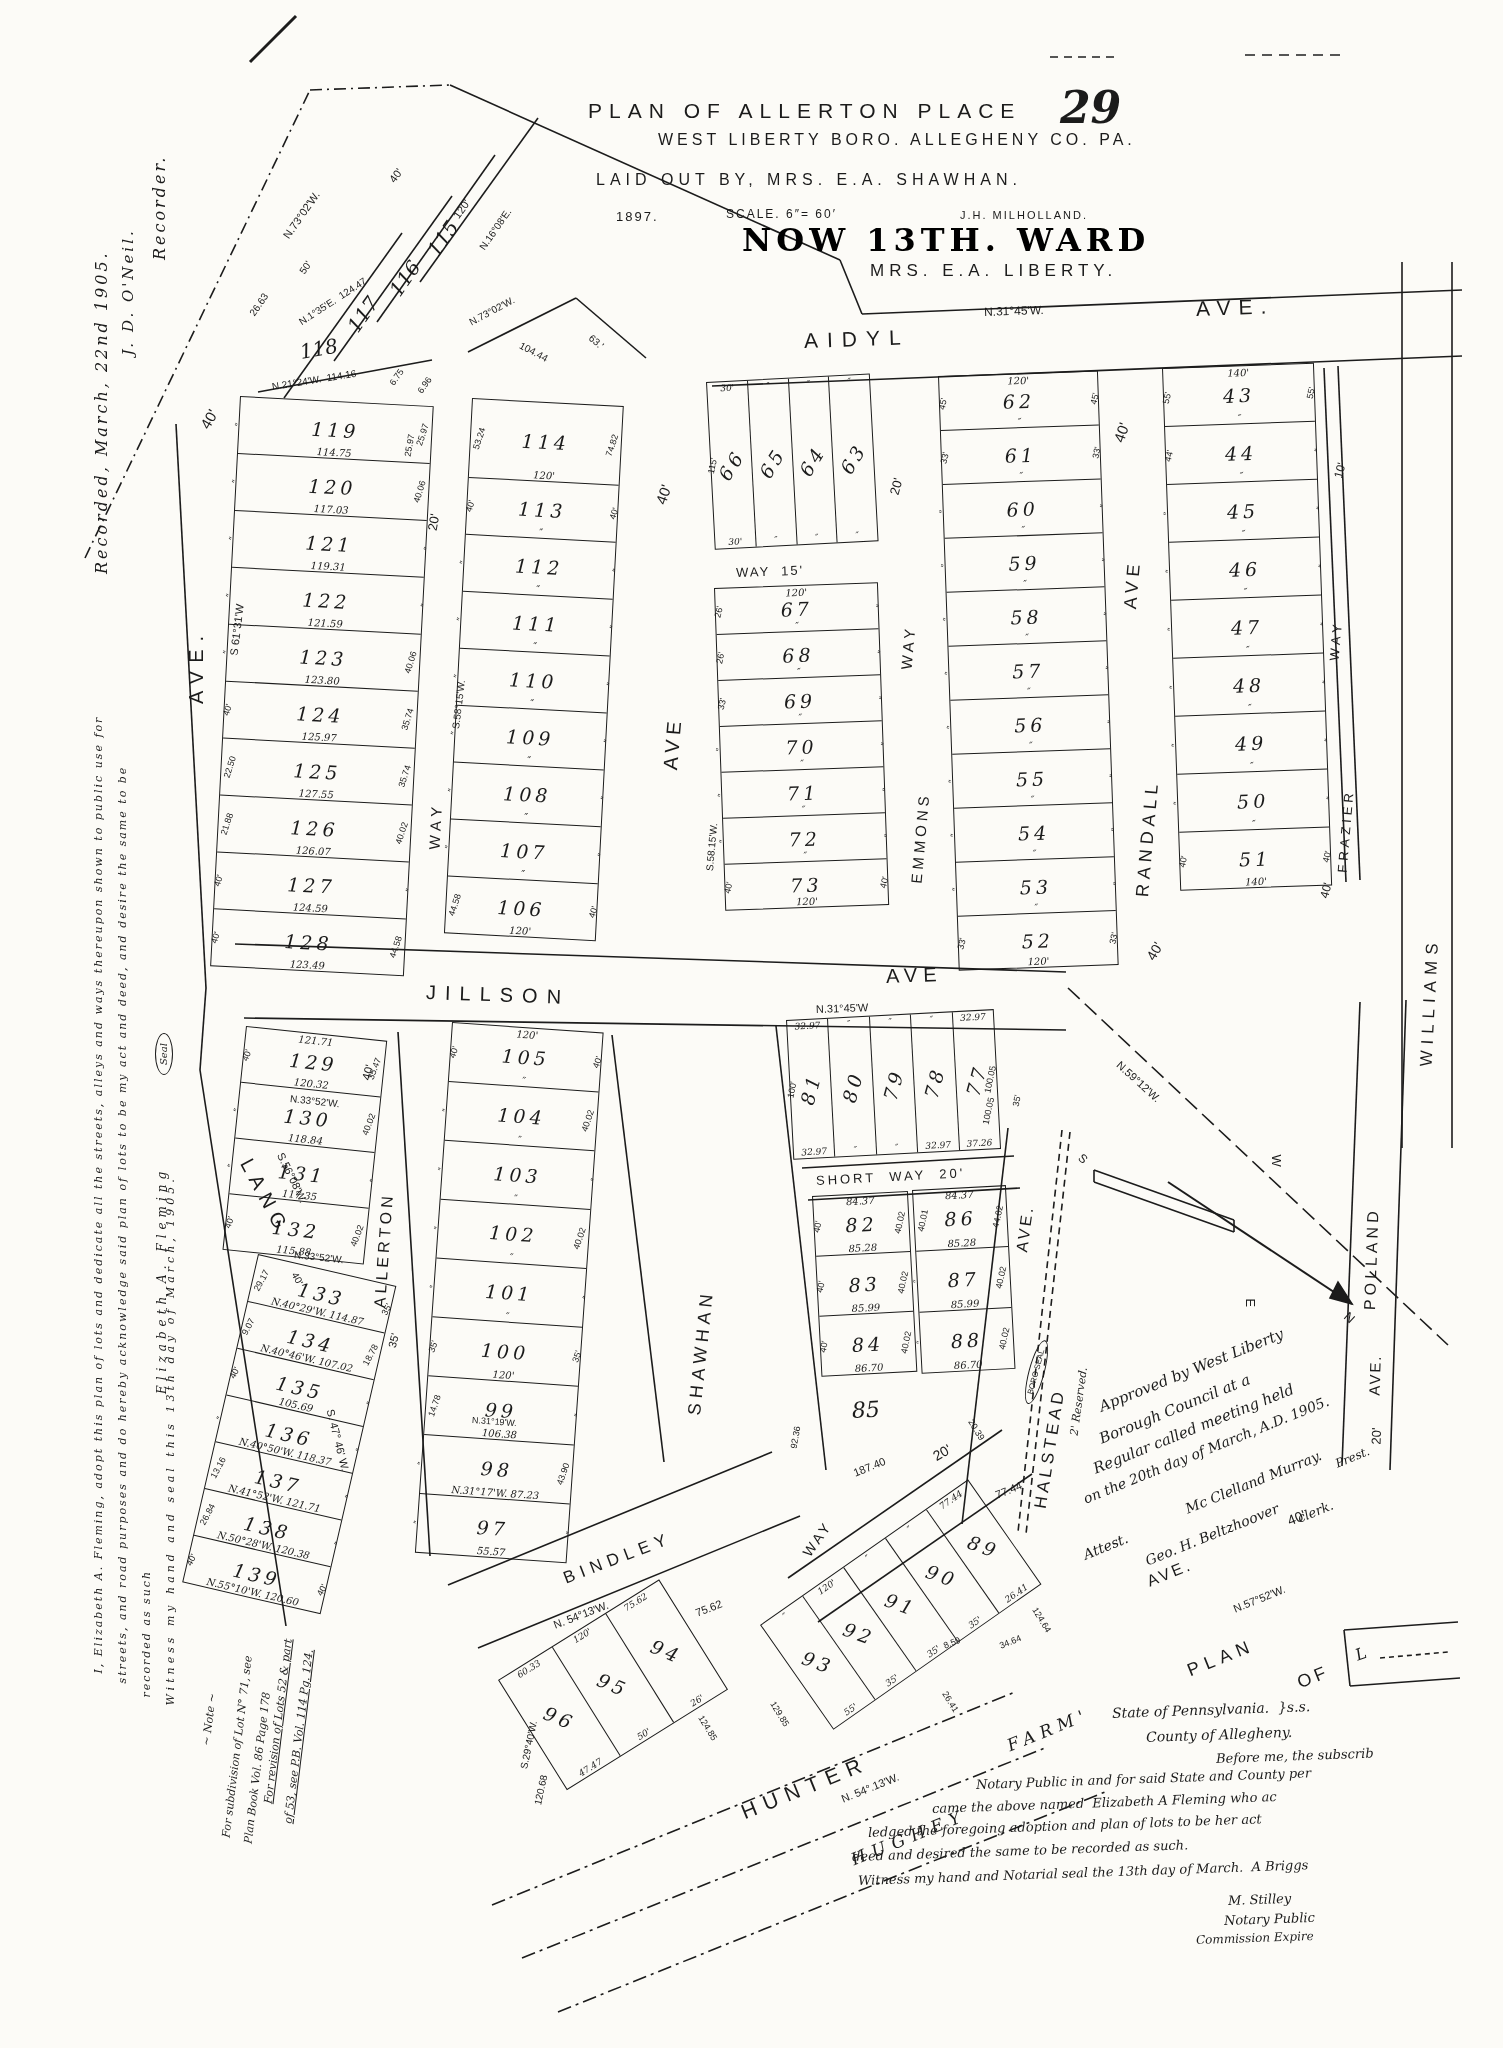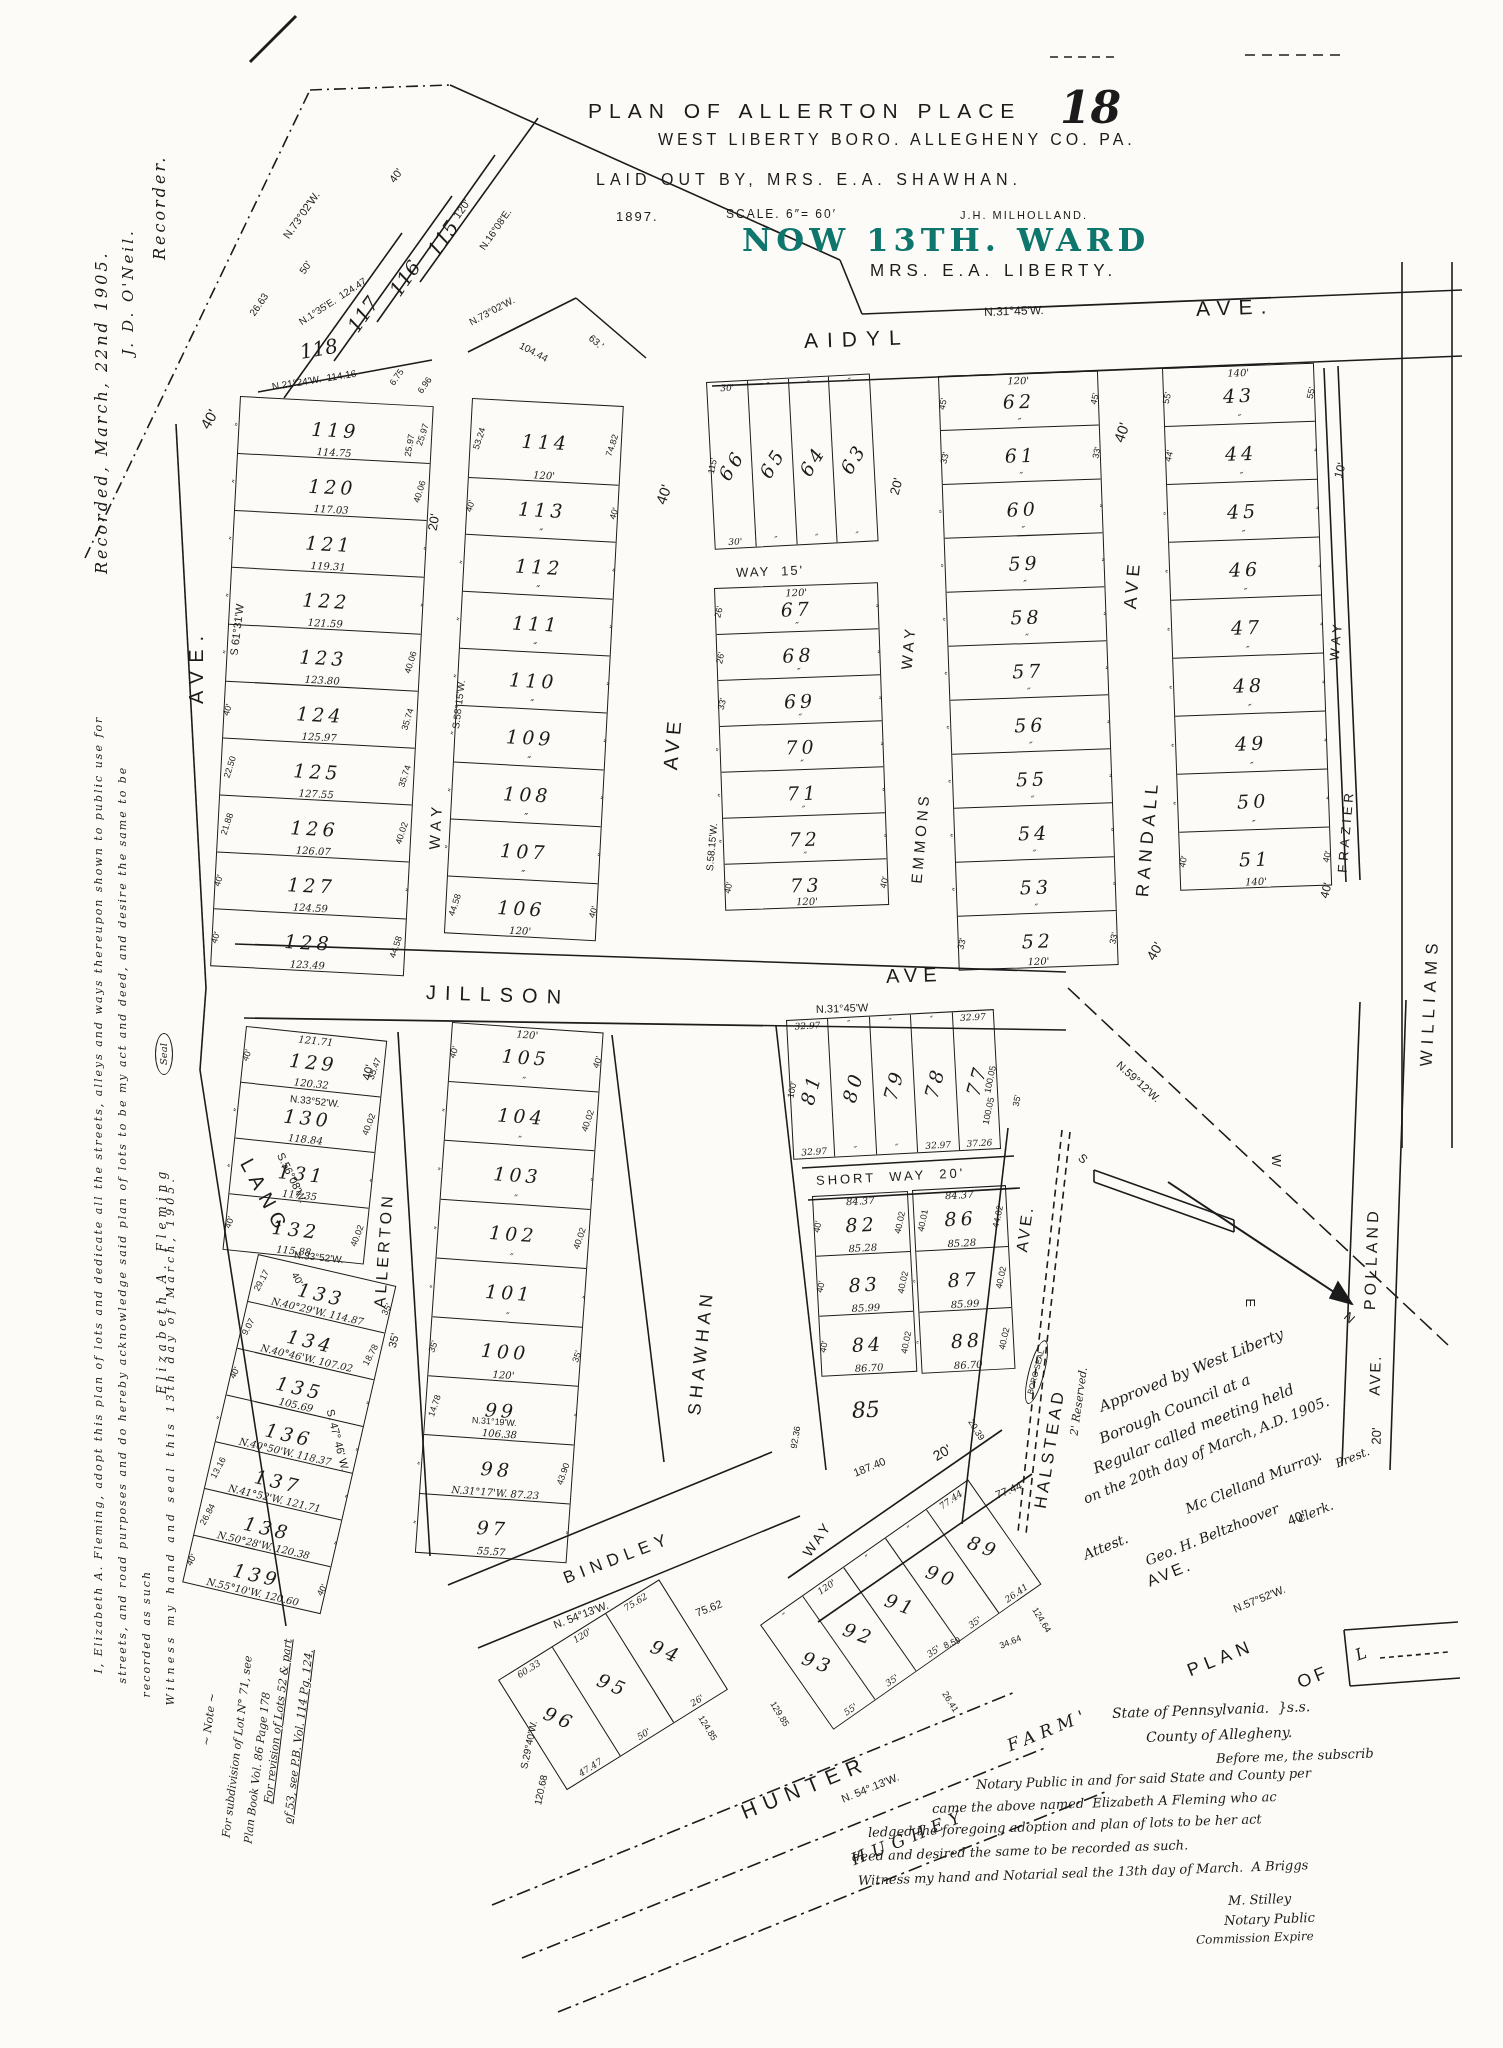--- a/index.html
+++ b/index.html
@@ -3,21 +3,21 @@
 <meta charset="utf-8">
 <style>
   html,body{margin:0;padding:0;background:#8f8a81;}
   #sheet{position:relative;width:1503px;height:2048px;margin:0 auto;background:#fcfbf7;
          overflow:hidden;font-family:"Liberation Sans",sans-serif;color:#1b1b1b;}
   #lines{position:absolute;left:0;top:0;width:1503px;height:2048px;stroke:#1c1c1c;stroke-width:1.6;fill:none;}
   .lbl{position:absolute;white-space:pre;line-height:1;transform-origin:0 50%;font-size:12px;}
   .hand{font-family:"DejaVu Serif",serif;font-style:italic;}
   .big{font-weight:bold;}
   .u{text-decoration:underline;}
-  .stamp{font-family:"DejaVu Serif",serif;font-weight:bold;letter-spacing:5px;color:#0f766e;}
+  .stamp{font-family:"DejaVu Serif",serif;font-weight:bold;letter-spacing:5px;color:#000000;}
   .seal{border:1.5px solid #1b1b1b;border-radius:50%;padding:3px 9px;}
   .blk{position:absolute;border:1.7px solid #1c1c1c;transform-origin:0 0;}
   .lrow{position:relative;border-bottom:1.4px solid #1c1c1c;display:flex;align-items:center;justify-content:center;}
   .lrow:last-child{border-bottom:none;}
   .num{font-family:"DejaVu Serif",serif;font-style:italic;font-size:19px;letter-spacing:4px;}
   .dim{position:absolute;font-size:9px;top:50%;white-space:nowrap;}
   .dl{left:-3px;transform:translateY(-50%) rotate(-75deg);}
   .dr{right:-3px;transform:translateY(-50%) rotate(-75deg);}
   .len{position:absolute;bottom:0;left:50%;transform:translateX(-50%);font-size:10px;
        font-family:"DejaVu Serif",serif;font-style:italic;white-space:nowrap;z-index:2;}
@@ -93,21 +93,21 @@
     </svg>
   <div id="map">
       <div class="lbl" style="left: 588px; top: 100px; font-size: 21px; letter-spacing: 7px;">PLAN OF ALLERTON PLACE</div>
       <div class="lbl" style="left: 658px; top: 132px; font-size: 16px; letter-spacing: 4px;">WEST LIBERTY BORO. ALLEGHENY CO. PA.</div>
       <div class="lbl" style="left: 596px; top: 172px; font-size: 16px; letter-spacing: 5px;">LAID OUT BY, MRS. E.A. SHAWHAN.</div>
       <div class="lbl" style="left: 616px; top: 210px; font-size: 13px; letter-spacing: 2px;">1897.</div>
       <div class="lbl" style="left: 726px; top: 208px; font-size: 12px; letter-spacing: 2px;">SCALE. 6″= 60′</div>
       <div class="lbl" style="left: 960px; top: 210px; font-size: 11px; letter-spacing: 2px;">J.H. MILHOLLAND.</div>
       <div class="lbl stamp" style="left: 742px; top: 224px; font-size: 32px;">NOW 13TH. WARD</div>
       <div class="lbl" style="left: 870px; top: 262px; font-size: 17px; letter-spacing: 5px;">MRS. E.A. LIBERTY.</div>
-      <div class="lbl hand big" style="left: 1060px; top: 86px; font-size: 44px;">18</div>
+      <div class="lbl hand big" style="left: 1060px; top: 86px; font-size: 44px;">29</div>
       <div class="lbl hand" style="left: 102px; top: 566px; font-size: 16px; letter-spacing: 3px; transform: rotate(-90deg);">Recorded, March, 22nd 1905.</div>
       <div class="lbl hand" style="left: 128px; top: 348px; font-size: 15px; letter-spacing: 3px; transform: rotate(-90deg);">J. D. O'Neil.</div>
       <div class="lbl hand" style="left: 160px; top: 252px; font-size: 16px; letter-spacing: 3px; transform: rotate(-90deg);">Recorder.</div>
       <div class="lbl hand" style="left: 98px; top: 1668px; font-size: 11px; letter-spacing: 2px; transform: rotate(-90deg);">I, Elizabeth A. Fleming, adopt this plan of lots and dedicate all the streets, alleys and ways thereupon shown to public use for</div>
       <div class="lbl hand" style="left: 122px; top: 1678px; font-size: 11px; letter-spacing: 2px; transform: rotate(-90deg);">streets, and road purposes and do hereby acknowledge said plan of lots to be my act and deed, and desire the same to be</div>
       <div class="lbl hand" style="left: 146px; top: 1692px; font-size: 11px; letter-spacing: 2px; transform: rotate(-90deg);">recorded as such</div>
       <div class="lbl hand" style="left: 170px; top: 1700px; font-size: 11px; letter-spacing: 4px; transform: rotate(-90deg);">Witness my hand and seal this 13th day of March, 1905.</div>
       <div class="lbl hand" style="left: 162px; top: 1388px; font-size: 12px; letter-spacing: 5px; transform: rotate(-90deg);">Elizabeth A. Fleming</div>
       <div class="lbl hand seal" style="left: 164px; top: 1066px; font-size: 10px; transform: rotate(-90deg);">Seal</div>
       <div class="lbl hand" style="left: 206px; top: 1740px; font-size: 11px; transform: rotate(-83deg);">~ Note ~</div>

